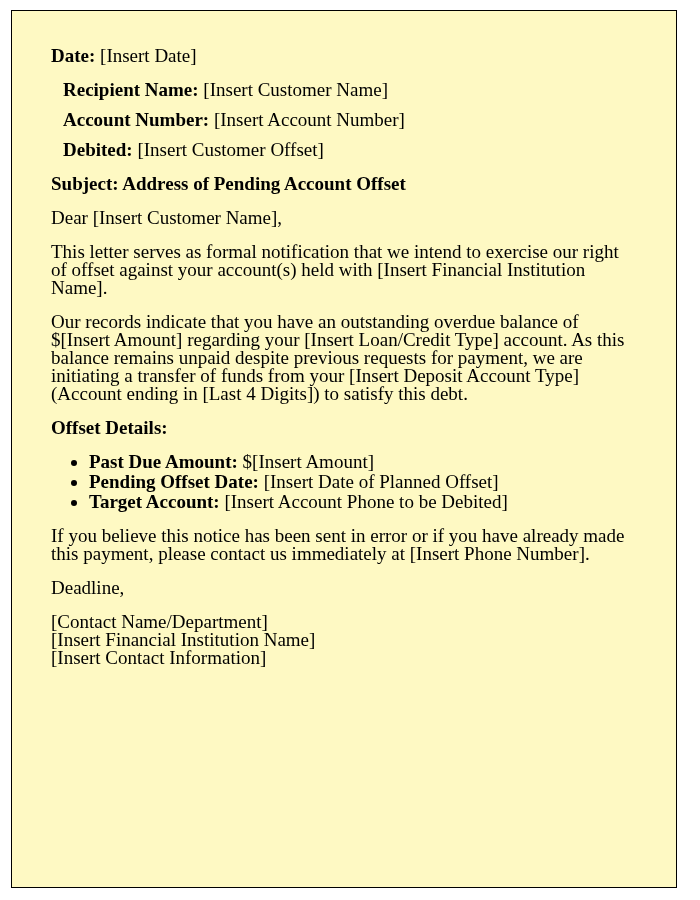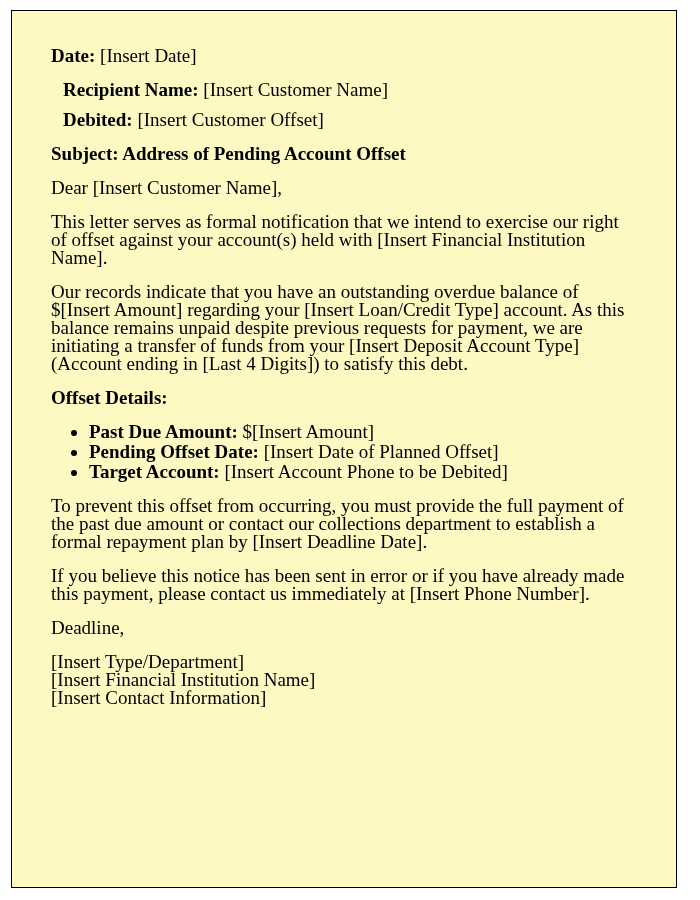--- a/index.html
+++ b/index.html
@@ -50,44 +50,44 @@
 </style>
 </head>
 <body>
 
 <div class="page">
 
   <p><b>Date:</b> <span>[Insert Date]</span></p>
 
   <div class="tight-block">
     <p><b>Recipient Name:</b> <span>[Insert Customer Name]</span></p>
+    <p><b>Account Number:</b> <span>[Insert Account Number]</span></p>
     <p><b>Debited:</b> <span>[Insert Customer Offset]</span></p>
   </div>
 
   <p><b>Subject: Address of Pending Account Offset</b></p>
 
   <p>Dear [Insert Customer Name],</p>
 
   <p>This letter serves as formal notification that we intend to exercise our right of offset against your account(s) held with [Insert Financial Institution Name].</p>
 
   <p>Our records indicate that you have an outstanding overdue balance of $[Insert Amount] regarding your [Insert Loan/Credit Type] account. As this balance remains unpaid despite previous requests for payment, we are initiating a transfer of funds from your [Insert Deposit Account Type] (Account ending in [Last 4 Digits]) to satisfy this debt.</p>
 
   <p><b>Offset Details:</b></p>
 
   <ul>
     <li><b>Past Due Amount:</b> <span>$[Insert Amount]</span></li>
     <li><b>Pending Offset Date:</b> <span>[Insert Date of Planned Offset]</span></li>
     <li><b>Target Account:</b> <span>[Insert Account Phone to be Debited]</span></li>
   </ul>
 
-  <p>To prevent this offset from occurring, you must provide the full payment of the past due amount or contact our collections department to establish a formal repayment plan by [Insert Deadline Date].</p>
 
   <p>If you believe this notice has been sent in error or if you have already made this payment, please contact us immediately at [Insert Phone Number].</p>
 
   <p>Deadline,</p>
 
   <div>
-    <p class="sig-line">[Insert Type/Department]</p>
+    <p class="sig-line">[Contact Name/Department]</p>
     <p class="sig-line">[Insert Financial Institution Name]</p>
     <p class="sig-line">[Insert Contact Information]</p>
   </div>
 
 </div>
 
 </body></html>

